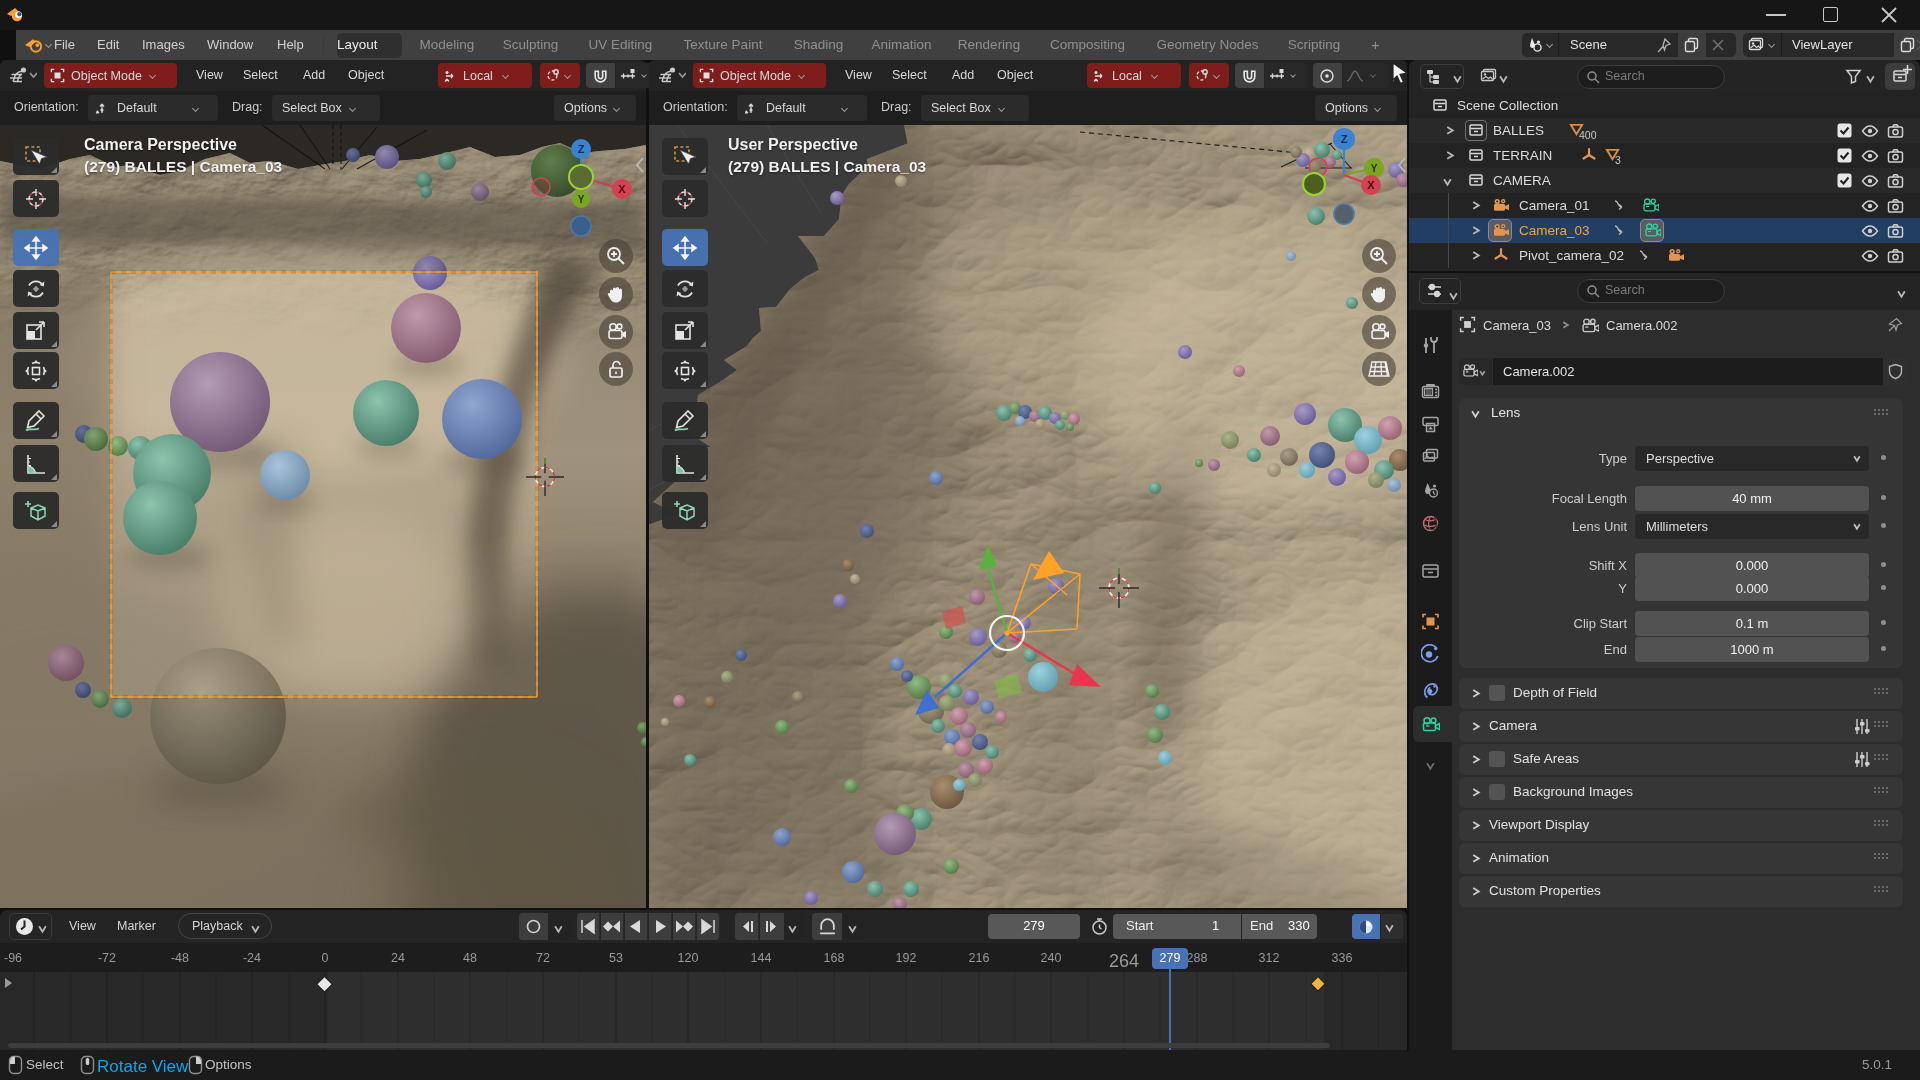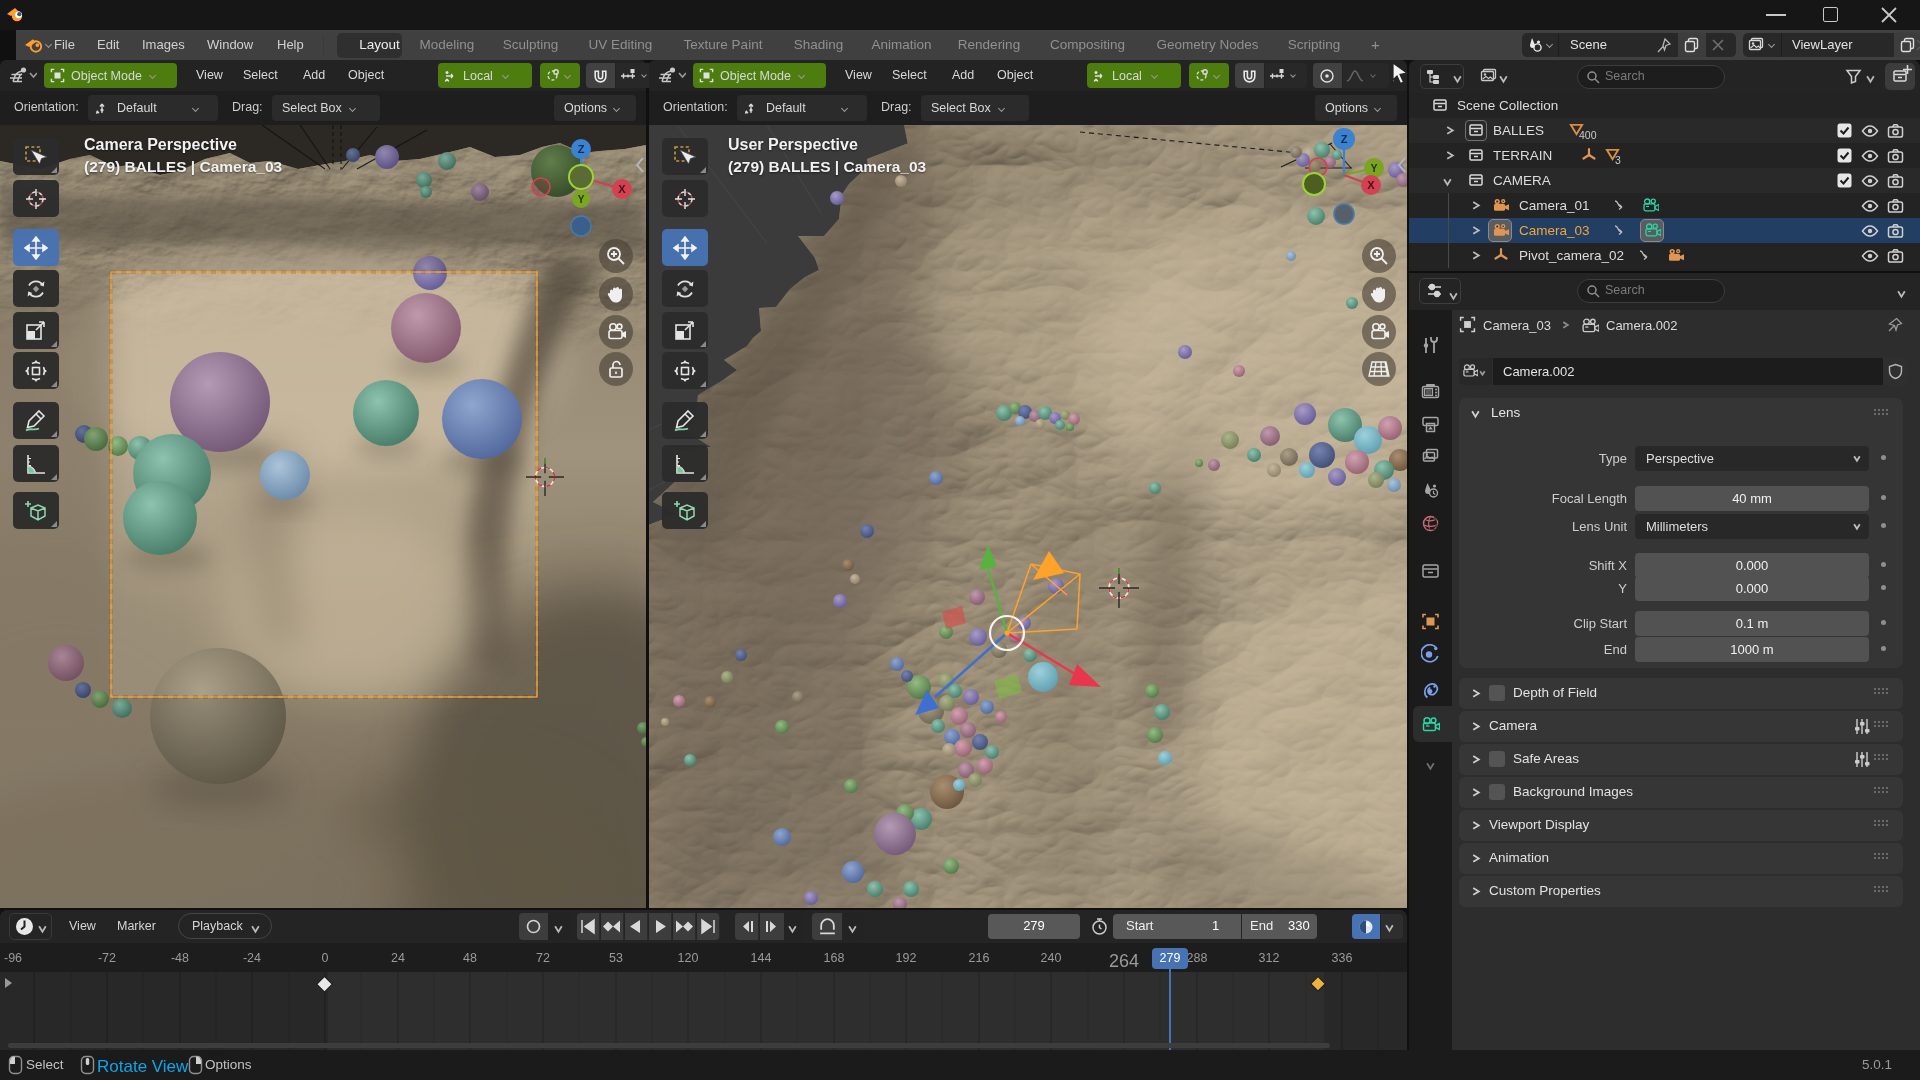--- a/index.html
+++ b/index.html
@@ -1,20 +1,20 @@
 <!DOCTYPE html>
 <html><head><meta charset="utf-8">
 <style>
 *{margin:0;padding:0;box-sizing:border-box}
 html,body{width:1920px;height:1080px;overflow:hidden;background:#101010}
 body{font-family:"Liberation Sans",sans-serif;-webkit-font-smoothing:antialiased}
 .abs{position:absolute}
 .txt{color:#cfcfcf;font-size:13px;white-space:nowrap}
 .chev{display:inline-block;width:7px;height:7px;border-right:1.6px solid #9a9a9a;border-bottom:1.6px solid #9a9a9a;transform:rotate(45deg);vertical-align:middle}
-.pill{background:#4d7c0f;border-radius:4px;display:flex;align-items:center;color:#d8d8d8;font-size:12.5px}
+.pill{background:#7f1d1d;border-radius:4px;display:flex;align-items:center;color:#d8d8d8;font-size:12.5px}
 </style></head>
 <body>
 <div class="abs" style="left:0;top:0;width:1920px;height:1080px;background:#101010">
 
 <div class="abs" style="left:0;top:0;width:1920px;height:30px;background:#161616">
  <svg class="abs" style="left:6px;top:5px" width="20" height="20" viewBox="0 0 20 20">
   <circle cx="11" cy="11" r="5.2" fill="#ff9d2e"></circle>
         <circle cx="12.5" cy="9.8" r="3.4" fill="#fff"></circle>
         <circle cx="13.3" cy="9.2" r="2.1" fill="#265787"></circle>
   <path d="M1 9 L9 3 L12 6 L5 11 Z" fill="#ff9d2e"></path>
@@ -33,21 +33,21 @@
   <path d="M0 9.5 L8.5 3.5 L11 6.5 L4.5 11.5 Z" fill="#ff9d2e"></path>
       </svg>
       <span class="chev" style="position:absolute;left:30px;top:12px;width:5px;height:5px"></span>
       <div class="abs txt" style="left:38px;top:7px;color:#d0d0d0">File</div>
       <div class="abs txt" style="left:81px;top:7px;color:#d0d0d0">Edit</div>
       <div class="abs txt" style="left:126px;top:7px;color:#d0d0d0">Images</div>
       <div class="abs txt" style="left:191px;top:7px;color:#d0d0d0">Window</div>
       <div class="abs txt" style="left:261px;top:7px;color:#d0d0d0">Help</div>
       <div class="abs" style="left:307px;top:5px;width:1px;height:20px;background:#3a3a3a"></div>
       <div class="abs" style="left:321px;top:3px;width:65px;height:25px;background:#2f2f2f;border-radius:5px"></div>
-      <div class="abs txt" style="left:321px;top:7px;width:85px;text-align:center;color:#ececec;font-size:13.5px">Layout</div>
+      <div class="abs txt" style="left:321px;top:7px;width:85px;color:#ececec;font-size:13.5px">Layout</div>
       <div class="abs txt" style="left:401px;top:7px;width:60px;text-align:center;color:#909090;font-size:13.5px">Modeling</div>
       <div class="abs txt" style="left:485px;top:7px;width:59px;text-align:center;color:#909090;font-size:13.5px">Sculpting</div>
       <div class="abs txt" style="left:570px;top:7px;width:69px;text-align:center;color:#909090;font-size:13.5px">UV Editing</div>
       <div class="abs txt" style="left:664px;top:7px;width:86px;text-align:center;color:#909090;font-size:13.5px">Texture Paint</div>
       <div class="abs txt" style="left:776px;top:7px;width:53px;text-align:center;color:#909090;font-size:13.5px">Shading</div>
       <div class="abs txt" style="left:855px;top:7px;width:61px;text-align:center;color:#909090;font-size:13.5px">Animation</div>
       <div class="abs txt" style="left:940px;top:7px;width:66px;text-align:center;color:#909090;font-size:13.5px">Rendering</div>
       <div class="abs txt" style="left:1030px;top:7px;width:83px;text-align:center;color:#909090;font-size:13.5px">Compositing</div>
       <div class="abs txt" style="left:1138px;top:7px;width:107px;text-align:center;color:#909090;font-size:13.5px">Geometry Nodes</div>
       <div class="abs txt" style="left:1270px;top:7px;width:56px;text-align:center;color:#909090;font-size:13.5px">Scripting</div>

